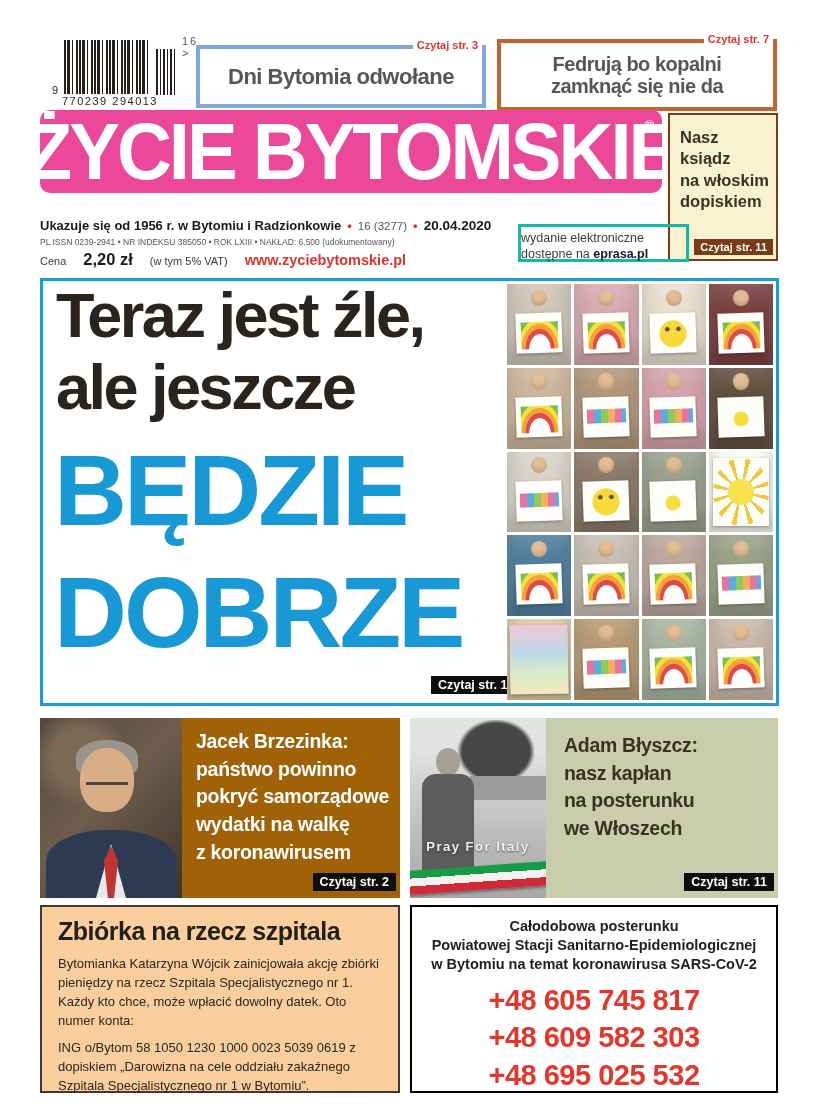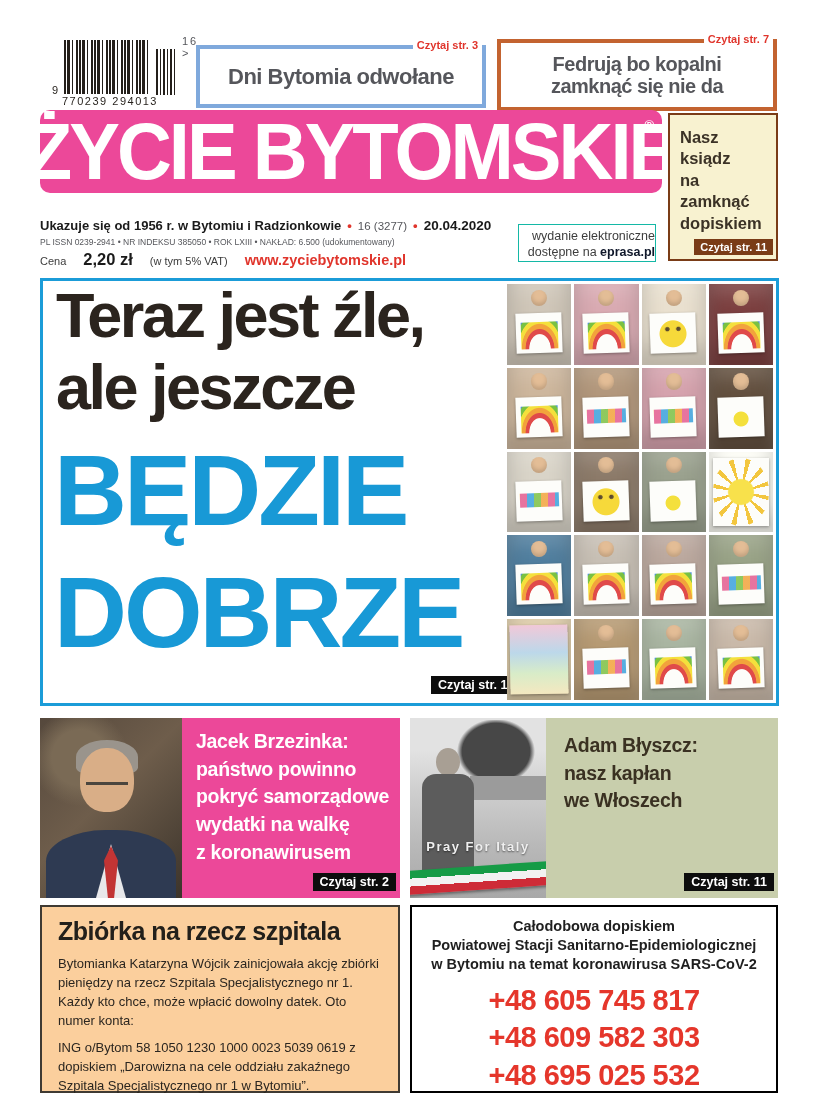--- a/index.html
+++ b/index.html
@@ -39,21 +39,21 @@
   .issue-l1 .sep { color:#e0352c; font-size:13px; font-weight:bold; }
   .issue-l1 .num { font-size:11.5px; color:#55565b; }
   .issue-l1 .date { font-size:13.5px; font-weight:bold; color:#1a1a1a; }
   .issue-l2 { margin-top:4px; font-size:8.5px; color:#55565b; white-space:nowrap; }
   .issue-l3 { margin-top:3px; display:flex; align-items:baseline; gap:17px; white-space:nowrap; }
   .issue-l3 .cena { font-size:11px; color:#3b3b3b; }
   .issue-l3 .price { font-size:16.5px; font-weight:800; color:#1a1a1a; }
   .issue-l3 .vat { font-size:11px; color:#3b3b3b; }
   .issue-l3 .site { font-size:14.5px; font-weight:800; color:#e0352c; }
 
-  .eprasa { position:absolute; left:518px; top:224px; width:138px; height:38px; border:1px solid #14b8a6; box-sizing:border-box; text-align:right; font-size:12.5px; color:#3d3d3d; line-height:1.3; padding-top:3px; }
+  .eprasa { position:absolute; left:518px; top:224px; width:171px; height:38px; border:3px solid #14b8a6; box-sizing:border-box; text-align:left; font-size:12.5px; color:#3d3d3d; line-height:1.3; padding-top:3px; }
   .eprasa .link { color:#0f172a; font-weight:bold; }
 
   
   .main-area { position:absolute; left:40px; top:278px; width:739px; height:428px; border:3px solid #1b9cd8; box-sizing:border-box; background:#fff; }
   .hl { position:absolute; font-weight:800; white-space:nowrap; }
   .hl-dark { color:#2b241e; font-size:63px; letter-spacing:-2.5px; }
   .hl-blue { color:#1899d6; font-size:101px; letter-spacing:-3px; }
   .hl1 { left:13px; top:-2px; }
   .hl2 { left:13px; top:70px; }
   .hl3 { left:11px; top:152px; }
@@ -92,21 +92,21 @@
 
   .jacek-photo { position:relative; width:142px; flex:none;
     background:radial-gradient(circle at 28% 22%, #7a6a55 0 16%, transparent 28%), linear-gradient(135deg,#55483c,#6e5d4b 45%,#3c342b); }
   .j-hair { position:absolute; left:36px; top:22px; width:62px; height:34px; border-radius:50% 50% 20% 20%; background:#9a948c; }
   .j-head { position:absolute; left:40px; top:30px; width:54px; height:64px; border-radius:48% 48% 44% 44%; background:#d9ae87; }
   .j-glasses { position:absolute; left:46px; top:54px; width:42px; height:10px; border-bottom:3px solid #4a453e; }
   .j-suit { position:absolute; left:6px; bottom:0; width:130px; height:68px; border-radius:46% 46% 0 0; background:#2e3a52; }
   .j-shirt { position:absolute; left:56px; bottom:0; width:30px; height:54px; background:#e8e8ea; clip-path:polygon(50% 0,100% 100%,0 100%); }
   .j-tie { position:absolute; left:64px; bottom:0; width:14px; height:52px; background:#c23434; clip-path:polygon(50% 0,100% 28%,72% 100%,28% 100%,0 28%); }
 
-  .panel-red { position:relative; flex:1; background:#ec4899; padding:10px 0 0 14px; }
+  .panel-red { position:relative; flex:1; background:#a16207; padding:10px 0 0 14px; }
   .panel-red .line { font-size:19.5px; font-weight:bold; color:#fff; line-height:1.42; letter-spacing:-0.3px; white-space:nowrap; }
   .panel-cta { position:absolute; right:4px; bottom:7px; }
 
   .adam-photo { position:relative; width:136px; flex:none; background:linear-gradient(180deg,#e2e2e2 0 18%,#cfcfcf 40%,#b9b9b9 70%,#a8a8a8); }
   .a-tree { position:absolute; left:40px; top:2px; width:92px; height:70px; background:radial-gradient(ellipse at 50% 45%, #474747 0 52%, transparent 60%); }
   .a-wall { position:absolute; right:0; top:58px; width:76px; height:24px; background:#9b9b9b; }
   .a-man-head { position:absolute; left:26px; top:30px; width:24px; height:28px; border-radius:50%; background:#a89f94; }
   .a-man-body { position:absolute; left:12px; top:56px; width:52px; height:100px; border-radius:14px 14px 4px 4px; background:#5c5c5c; }
   .a-caption { position:absolute; left:0; right:0; bottom:44px; text-align:center; font-size:13px; font-weight:bold; color:#efefef; letter-spacing:1.5px; text-shadow:0 1px 2px rgba(0,0,0,.55); }
   .a-ribbon { position:absolute; left:-6px; right:-6px; bottom:8px; height:24px; transform:rotate(-4deg); border-radius:4px;
@@ -152,21 +152,21 @@
   </div>
 
   <div class="masthead">
     <span class="masthead-title">ŻYCIE BYTOMSKIE</span>
     <span class="masthead-reg">®</span>
   </div>
 
   <div class="side-box">
     <div class="side-box-text">
       <div>Nasz ksiądz</div>
-      <div>na zamknąć</div>
+      <div>na włoskim</div>
       <div>dopiskiem</div>
     </div>
     <span class="cta-brown">Czytaj str. 11</span>
   </div>
 
   <div class="issue-block">
     <div class="issue-l1">
       <span class="b">Ukazuje się od 1956 r. w Bytomiu i Radzionkowie</span>
       <span class="sep">•</span>
       <span class="num">16 (3277)</span>
@@ -301,33 +301,34 @@
       <div class="a-tree"></div>
       <div class="a-wall"></div>
       <div class="a-man-head"></div>
       <div class="a-man-body"></div>
       <div class="a-caption">Pray For Italy</div>
       <div class="a-ribbon"></div>
     </div>
     <div class="panel-green">
       <div class="line">Adam Błyszcz:</div>
       <div class="line">nasz kapłan</div>
+      <div class="line">na posterunku</div>
       <div class="line">we Włoszech</div>
       <span class="cta-black panel-cta">Czytaj str. 11</span>
     </div>
   </div>
 
   <div class="donation">
     <div class="donation-title">Zbiórka na rzecz szpitala</div>
     <div class="donation-p">Bytomianka Katarzyna Wójcik zainicjowała akcję zbiórki pieniędzy na rzecz Szpitala Specjalistycznego nr 1. Każdy kto chce, może wpłacić dowolny datek. Oto numer konta:</div>
     <div class="donation-p">ING o/Bytom 58 1050 1230 1000 0023 5039 0619 z dopiskiem „Darowizna na cele oddziału zakaźnego Szpitala Specjalistycznego nr 1 w Bytomiu”.</div>
   </div>
 
   <div class="infoline">
-    <div class="il-h">Całodobowa dopiskiem</div>
+    <div class="il-h">Całodobowa posterunku</div>
     <div class="il-h">Powiatowej Stacji Sanitarno-Epidemiologicznej</div>
     <div class="il-h">w Bytomiu na temat koronawirusa SARS-CoV-2</div>
     <div class="il-phones">
       <div class="il-phone">+48 605 745 817</div>
       <div class="il-phone">+48 609 582 303</div>
       <div class="il-phone">+48 695 025 532</div>
     </div>
   </div>
 
 </div>

